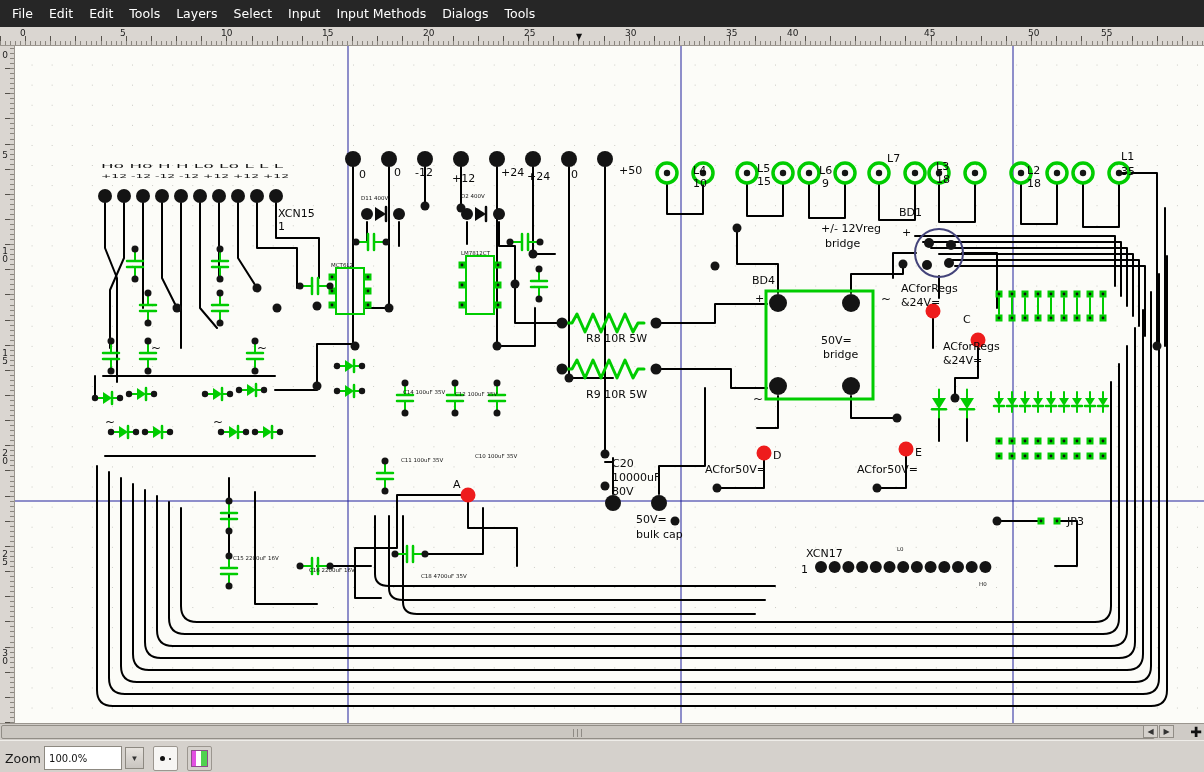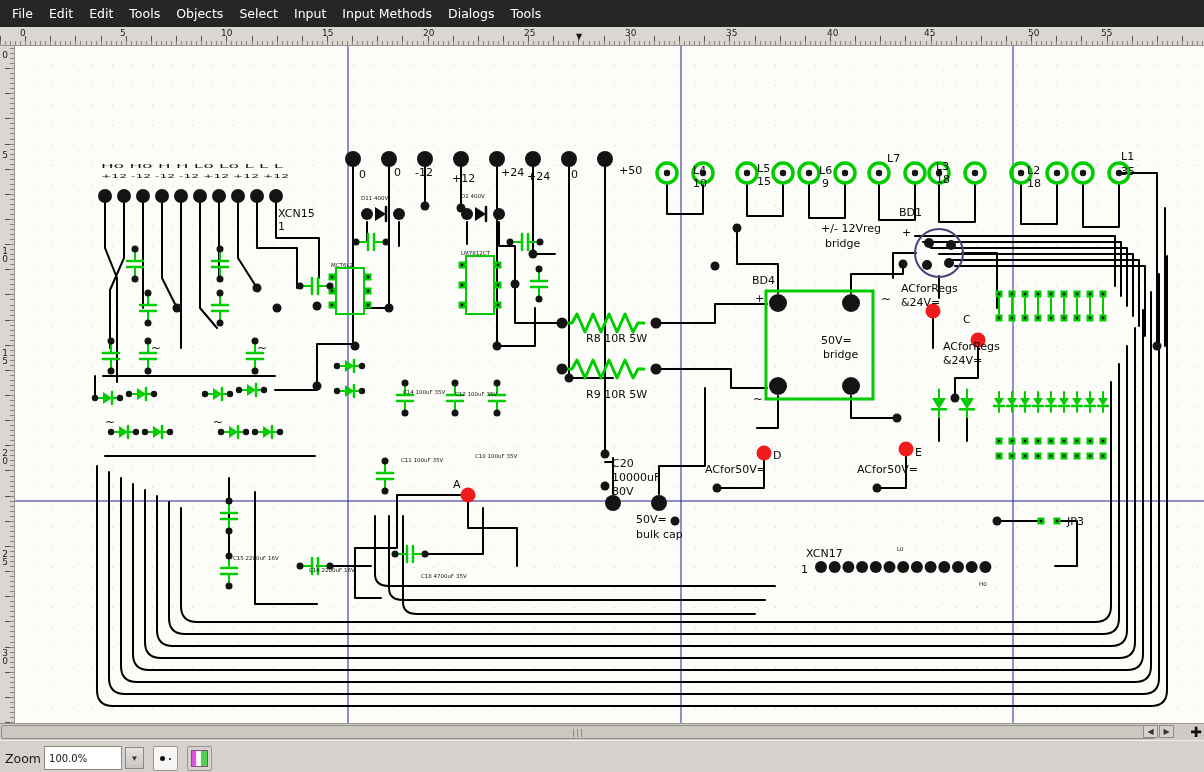--- a/index.html
+++ b/index.html
@@ -60,38 +60,38 @@
 </head>
 <body>
 
 <div class="app">
 
   <div class="menubar">
     <span class="menu-item">File</span>
     <span class="menu-item">Edit</span>
     <span class="menu-item">Edit</span>
     <span class="menu-item">Tools</span>
-    <span class="menu-item">Objects</span>
+    <span class="menu-item">Layers</span>
     <span class="menu-item">Select</span>
     <span class="menu-item">Input</span>
     <span class="menu-item">Input Methods</span>
     <span class="menu-item">Dialogs</span>
     <span class="menu-item">Tools</span>
   </div>
 
   <div class="ruler-top">
     <span class="rnum" style="left:20px">0</span>
     <span class="rnum" style="left:120px">5</span>
     <span class="rnum" style="left:221px">10</span>
     <span class="rnum" style="left:322px">15</span>
     <span class="rnum" style="left:423px">20</span>
     <span class="rnum" style="left:524px">25</span>
     <span class="rnum" style="left:625px">30</span>
     <span class="rnum" style="left:726px">35</span>
-    <span class="rnum" style="left:827px">40</span>
+    <span class="rnum" style="left:787px">40</span>
     <span class="rnum" style="left:924px">45</span>
     <span class="rnum" style="left:1028px">50</span>
     <span class="rnum" style="left:1101px">55</span>
     <span class="ruler-marker" style="left:576px">▼</span>
   </div>
 
   <div class="mid">
     <div class="ruler-left">
       <span class="rvnum" style="top:4px">0</span>
       <span class="rvnum" style="top:104px">5</span>

